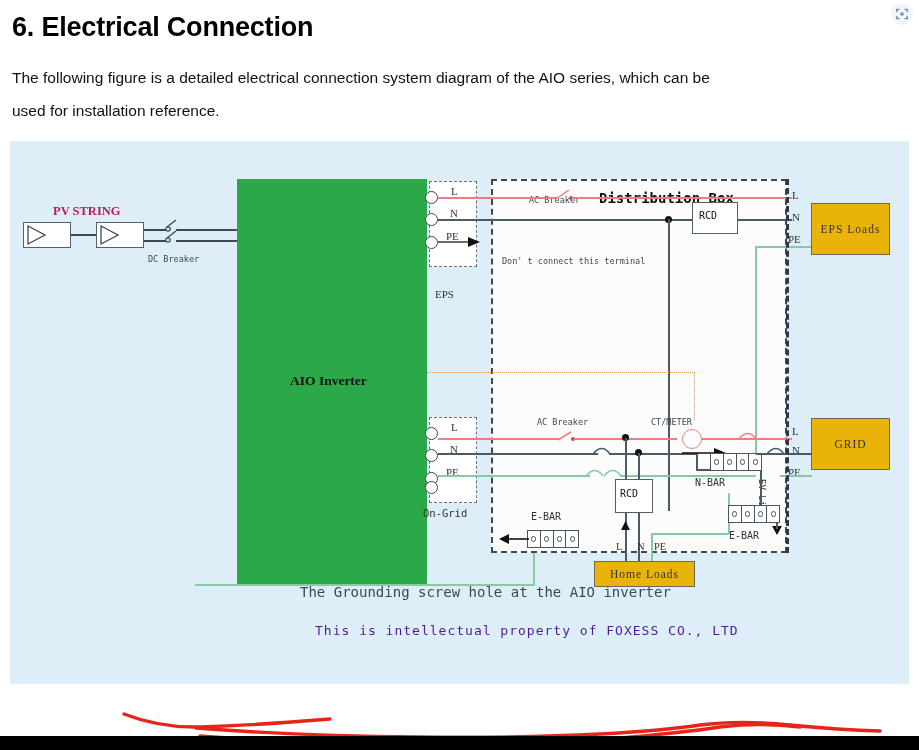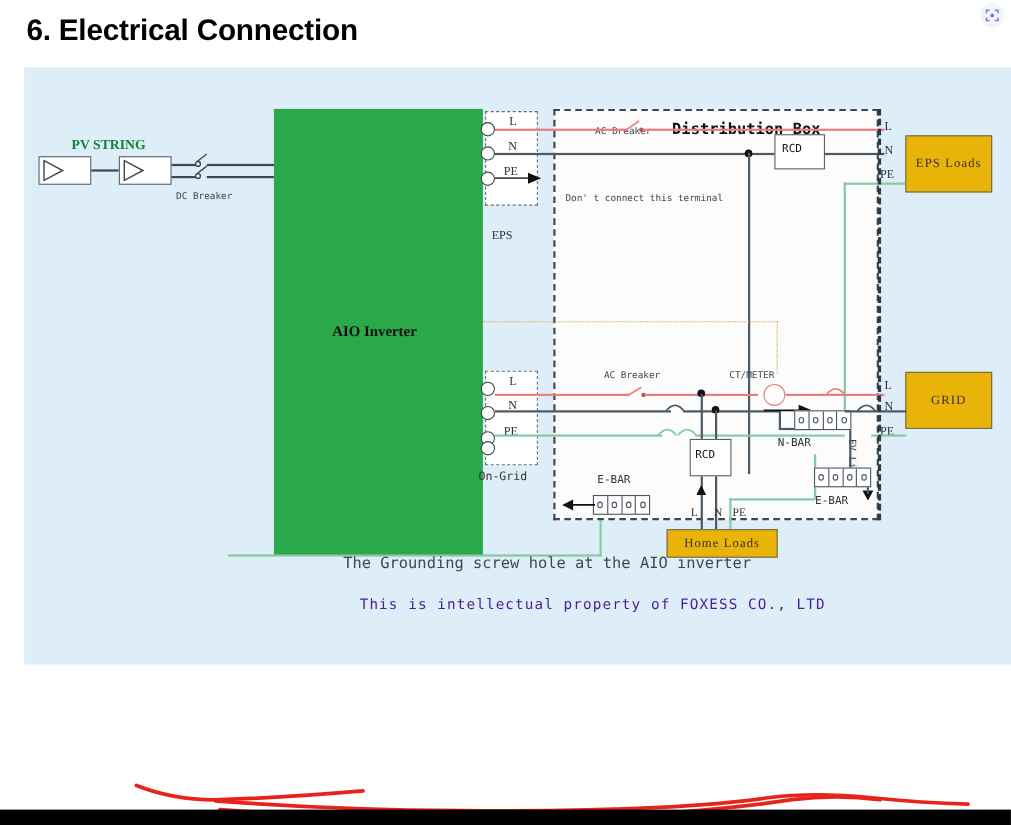--- a/index.html
+++ b/index.html
@@ -7,21 +7,21 @@
   body {
     width: 919px; height: 750px;
     background: #ffffff;
     font-family: "Liberation Sans", sans-serif;
     color: #111;
     overflow: hidden;
     position: relative;
   }
 
   
-  .page { padding: 0 22px; }
+  .page { padding: 0 10px; }
   .doc-title {
     font-size: 27px;
     font-weight: bold;
     letter-spacing: -0.2px;
     margin: 12px 0 18px 2px;
     color: #000;
   }
   .intro {
     font-size: 15.5px;
     line-height: 33px;
@@ -97,24 +97,28 @@
 
   <div class="scan-btn">
     <svg width="14" height="14" viewBox="0 0 24 24" fill="none" stroke="#6d86c9" stroke-width="2.4" stroke-linecap="round">
       <path d="M3 8V4h4M21 8V4h-4M3 16v4h4M21 16v4h-4"></path>
       <circle cx="12" cy="12" r="3" fill="#6d86c9" stroke="none"></circle>
     </svg>
   </div>
 
   <h1 class="doc-title">6. Electrical Connection</h1>
 
+  <p class="intro">
+    <span>The following figure is a detailed electrical connection system diagram of the AIO series, which can be</span>
+    <span class="l2">used for installation reference.</span>
+  </p>
 
   <div class="figure">
 
-    <div class="lbl" style="left:43px; top:63px; font-size:12.5px; font-weight:bold; color:#15803d;">PV STRING</div>
+    <div class="lbl" style="left:43px; top:63px; font-size:12.5px; font-weight:bold; color:#be185d;">PV STRING</div>
 
     <div class="box-white" style="left:13px; top:81px; width:48px; height:26px;"></div>
     <svg style="left:15px; top:83px;" width="26" height="22" viewBox="0 0 26 22">
         <path d="M3 2 L3 20 L20 11 Z" fill="none" stroke="#3d4852" stroke-width="1.3"></path>
       </svg>
 
     <div class="hk" style="left:61px; top:93px; width:25px;"></div>
 
     <div class="box-white" style="left:86px; top:81px; width:48px; height:26px;"></div>
     <svg style="left:88px; top:83px;" width="26" height="22" viewBox="0 0 26 22">

